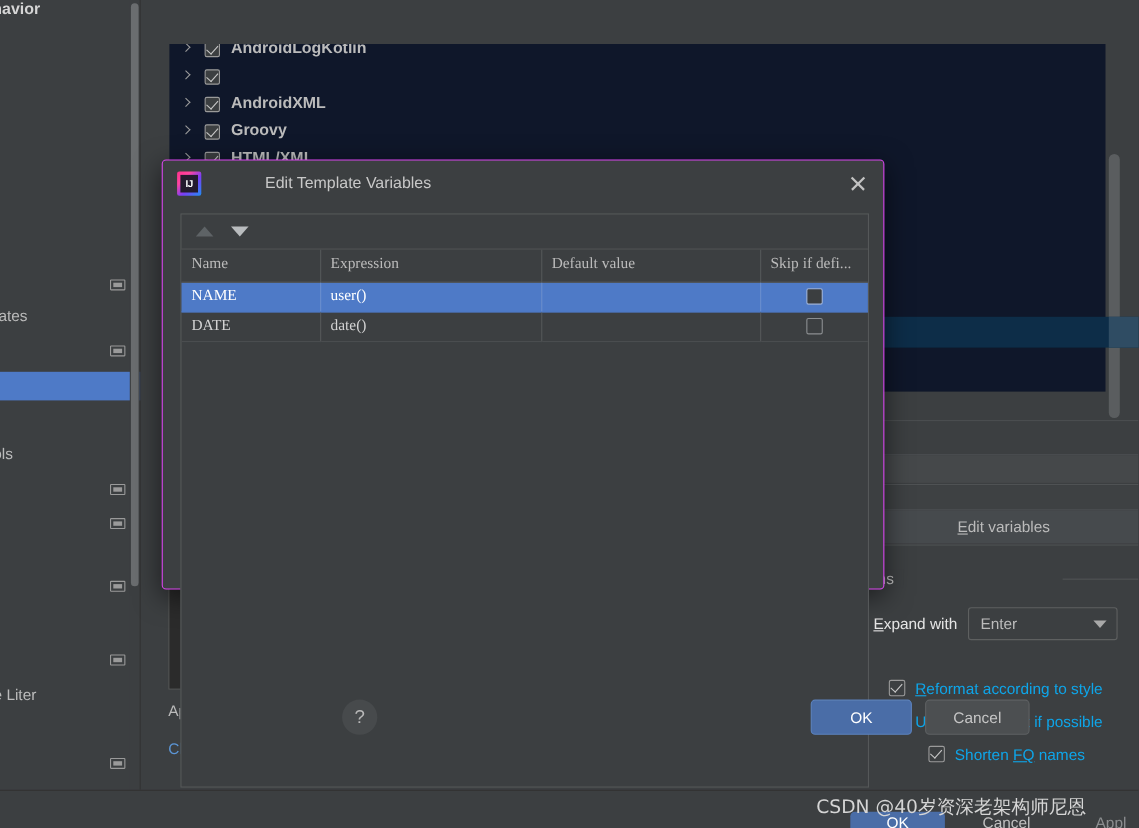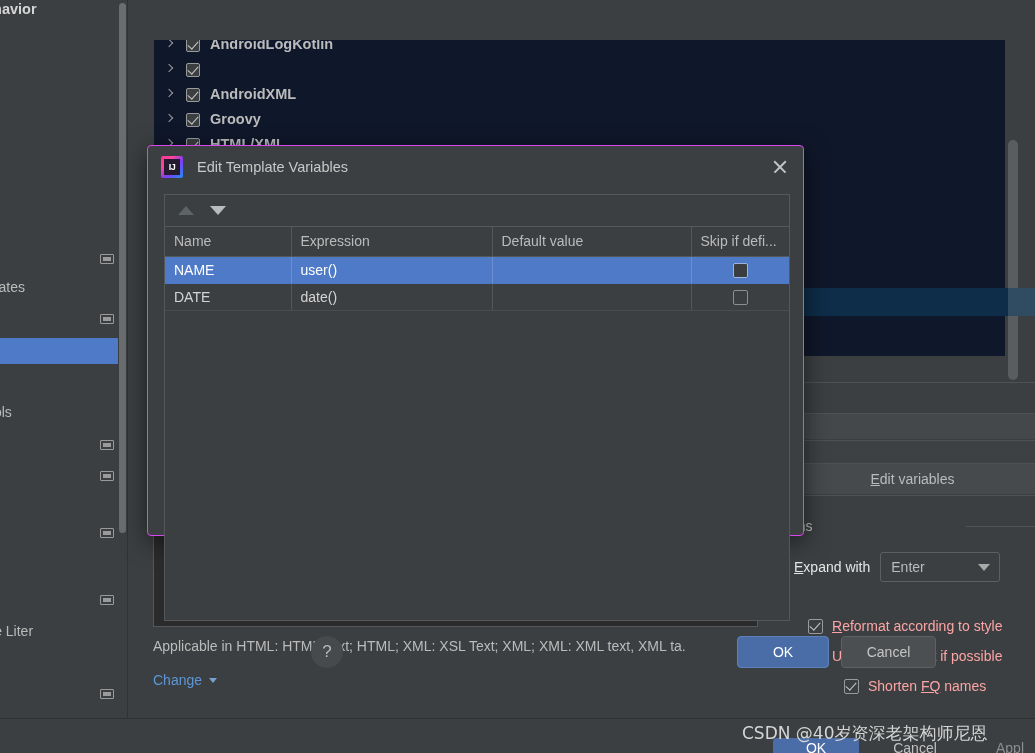--- a/index.html
+++ b/index.html
@@ -110,25 +110,25 @@
 
   .group-title {
     position: absolute; left: 655px; top: 518px; font-size: 14px; color: #bbbbbb;
     background: #3c3f41; padding-right: 8px; white-space: nowrap;
   }
   .group-line { position: absolute; left: 838px; top: 526px; right: 0; height: 1px; background: #515455; }
 
   .expand2 { position: absolute; left: 666px; top: 552px; display: flex; align-items: center; }
   .expand2 .lbl { font-size: 14px; color: #e5e5e5; margin-right: 10px; white-space: nowrap; }
   .expand2 .lbl u { text-decoration: underline; }
-  #expand2-combo { width: 120px; }
+  #expand2-combo { width: 136px; }
 
   .opt {
-    position: absolute; left: 680px; display: flex; align-items: flex-end;
-    font-size: 14px; color: #fca5a5; white-space: nowrap;
+    position: absolute; left: 680px; display: flex; align-items: flex-start;
+    font-size: 14px; color: #0ea5e9; white-space: nowrap;
   }
   .opt .cbx { width: 15px; height: 15px; margin-right: 9px; }
   .opt u { text-decoration: underline; }
 
   
   .editor {
     position: absolute; left: 153px; top: 533px; width: 605px; height: 94px;
     background: #2b2b2b; border: 1px solid #555859;
   }
   .editor-scroll { position: absolute; right: 1px; top: 1px; width: 8px; height: 62px; background: #595b5d; }
@@ -160,35 +160,35 @@
     border-radius: 2px; position: relative; overflow: hidden;
     background: linear-gradient(135deg, #ff318c 0%, #ff45a0 28%, #7b3df5 58%, #1f8ff5 100%);
     padding: 2px;
   }
   .ij-logo .inner {
     position: absolute; left: 3px; top: 3px; right: 3px; bottom: 3px;
     background: #241b2e; display: flex; align-items: center; justify-content: center;
     color: #ffffff; font-size: 9px; font-weight: bold; font-family: "Liberation Sans", sans-serif;
     letter-spacing: -0.5px;
   }
-  .dlg-title { font-size: 14.5px; color: #c8c8c8; }
+  .dlg-title { font-size: 14.5px; color: #c8c8c8; margin-left: 44px; }
   .dlg-close {
     position: absolute; right: 14px; top: 50%; margin-top: -9px;
     width: 18px; height: 18px; cursor: default;
   }
   .dlg-close::before, .dlg-close::after {
     content: ""; position: absolute; left: 1px; top: 8px; width: 16px; height: 1.6px;
     background: #c3c3c3;
   }
   .dlg-close::before { transform: rotate(45deg); }
   .dlg-close::after { transform: rotate(-45deg); }
 
   .table-wrap {
-    position: absolute; left: 16px; top: 48px; width: 626px; height: 427px;
-    border: 1px solid #555859; background: #3c3f41;
+    position: absolute; left: 16px; top: 48px; width: 626px; height: 522px;
+    border: 1px solid #555859; background: #3c3f41; font-family: Liberation Serif, serif;
   }
   .tbl-toolbar { height: 32px; border-bottom: 1px solid #555859; display: flex; align-items: center; padding-left: 13px; }
   .tri-up, .tri-dn {
     width: 0; height: 0; border-left: 8px solid transparent; border-right: 8px solid transparent;
   }
   .tri-up { border-bottom: 9px solid #5e6366; margin-right: 16px; }
   .tri-dn { border-top: 9px solid #b9bcbe; }
 
   .vtable { width: 100%; border-collapse: collapse; table-layout: fixed; }
   .vtable th {

